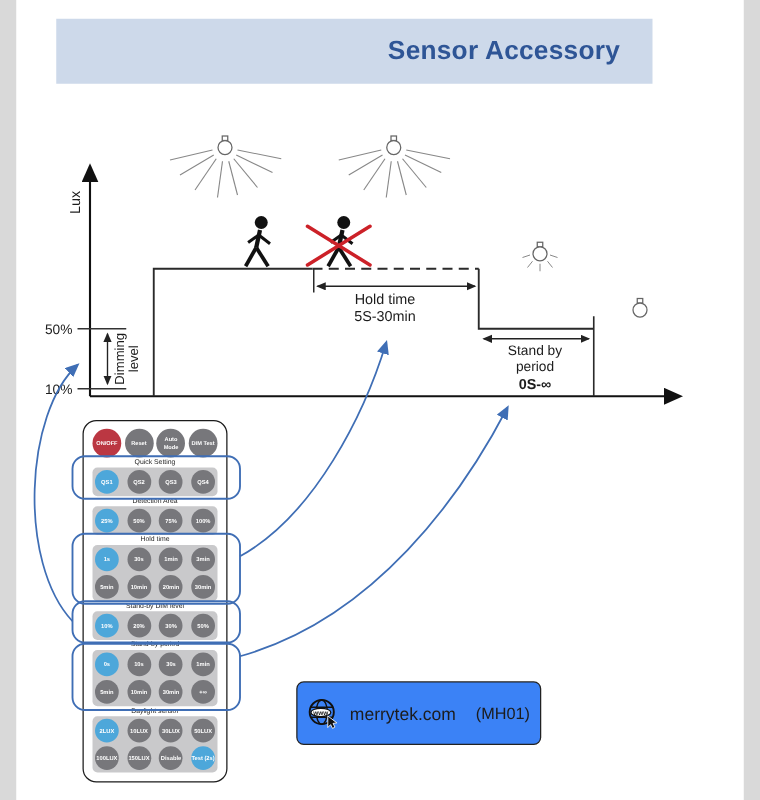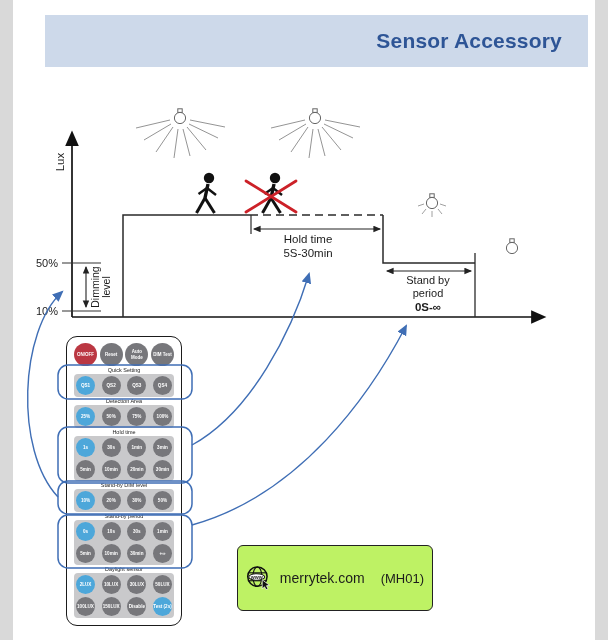--- a/index.html
+++ b/index.html
@@ -4,21 +4,21 @@
 <style>
   html,body { margin:0; padding:0; }
   body {
     width:608px; height:640px; position:relative; background:#ffffff;
     font-family:"Liberation Sans", sans-serif; overflow:hidden;
   }
   .edge { position:absolute; top:0; width:13px; height:640px; background:#d9d9d9; }
   .edge.left { left:0; } .edge.right { left:595px; }
 
   .banner {
-    position:absolute; left:45px; top:15px; width:543px; height:52px;
+    position:absolute; left:45px; top:15px; width:477px; height:52px;
     background:#cdd9ea; display:flex; align-items:center; justify-content:flex-end;
     padding-right:26px; box-sizing:border-box;
   }
   .banner .title { font-size:21px; font-weight:bold; color:#2e5596; letter-spacing:0.2px; }
 
   
   .remote {
     position:absolute; left:66px; top:336px; width:116px; height:290px;
     background:#fff; border:1.5px solid #1b1b1b; border-radius:11px;
     box-sizing:border-box; padding:6px 7px; z-index:1;
@@ -36,22 +36,22 @@
   .brow + .brow { margin-top:3px; }
   .btn {
     width:19px; height:19px; border-radius:50%; background:#77777b; color:#fff;
     font-size:4.6px; line-height:1.1; display:flex; align-items:center;
     justify-content:center; text-align:center; font-weight:bold;
   }
   .btn.blue { background:#4da7da; }
 
   
   .footer-box {
-    position:absolute; left:237px; top:545px; width:196px; height:66px;
-    border:1.5px solid #222; border-radius:6px; background:#bef264;
+    position:absolute; left:237px; top:545px; width:196px; height:51px;
+    border:1.5px solid #222; border-radius:6px; background:#3b82f6;
     display:flex; align-items:center; padding:0 8px; box-sizing:border-box; z-index:1;
   }
   .footer-box .site { font-size:14px; color:#1c1c1c; margin-left:9px; }
   .footer-box .model { font-size:13px; color:#1c1c1c; margin-left:16px;text-align:right; }
 
   
   svg.overlay { position:absolute; left:0; top:0; z-index:5; pointer-events:none; }
   svg text { font-family:"Liberation Sans", sans-serif; fill:#1c1c1c; }
 </style>
 </head>

